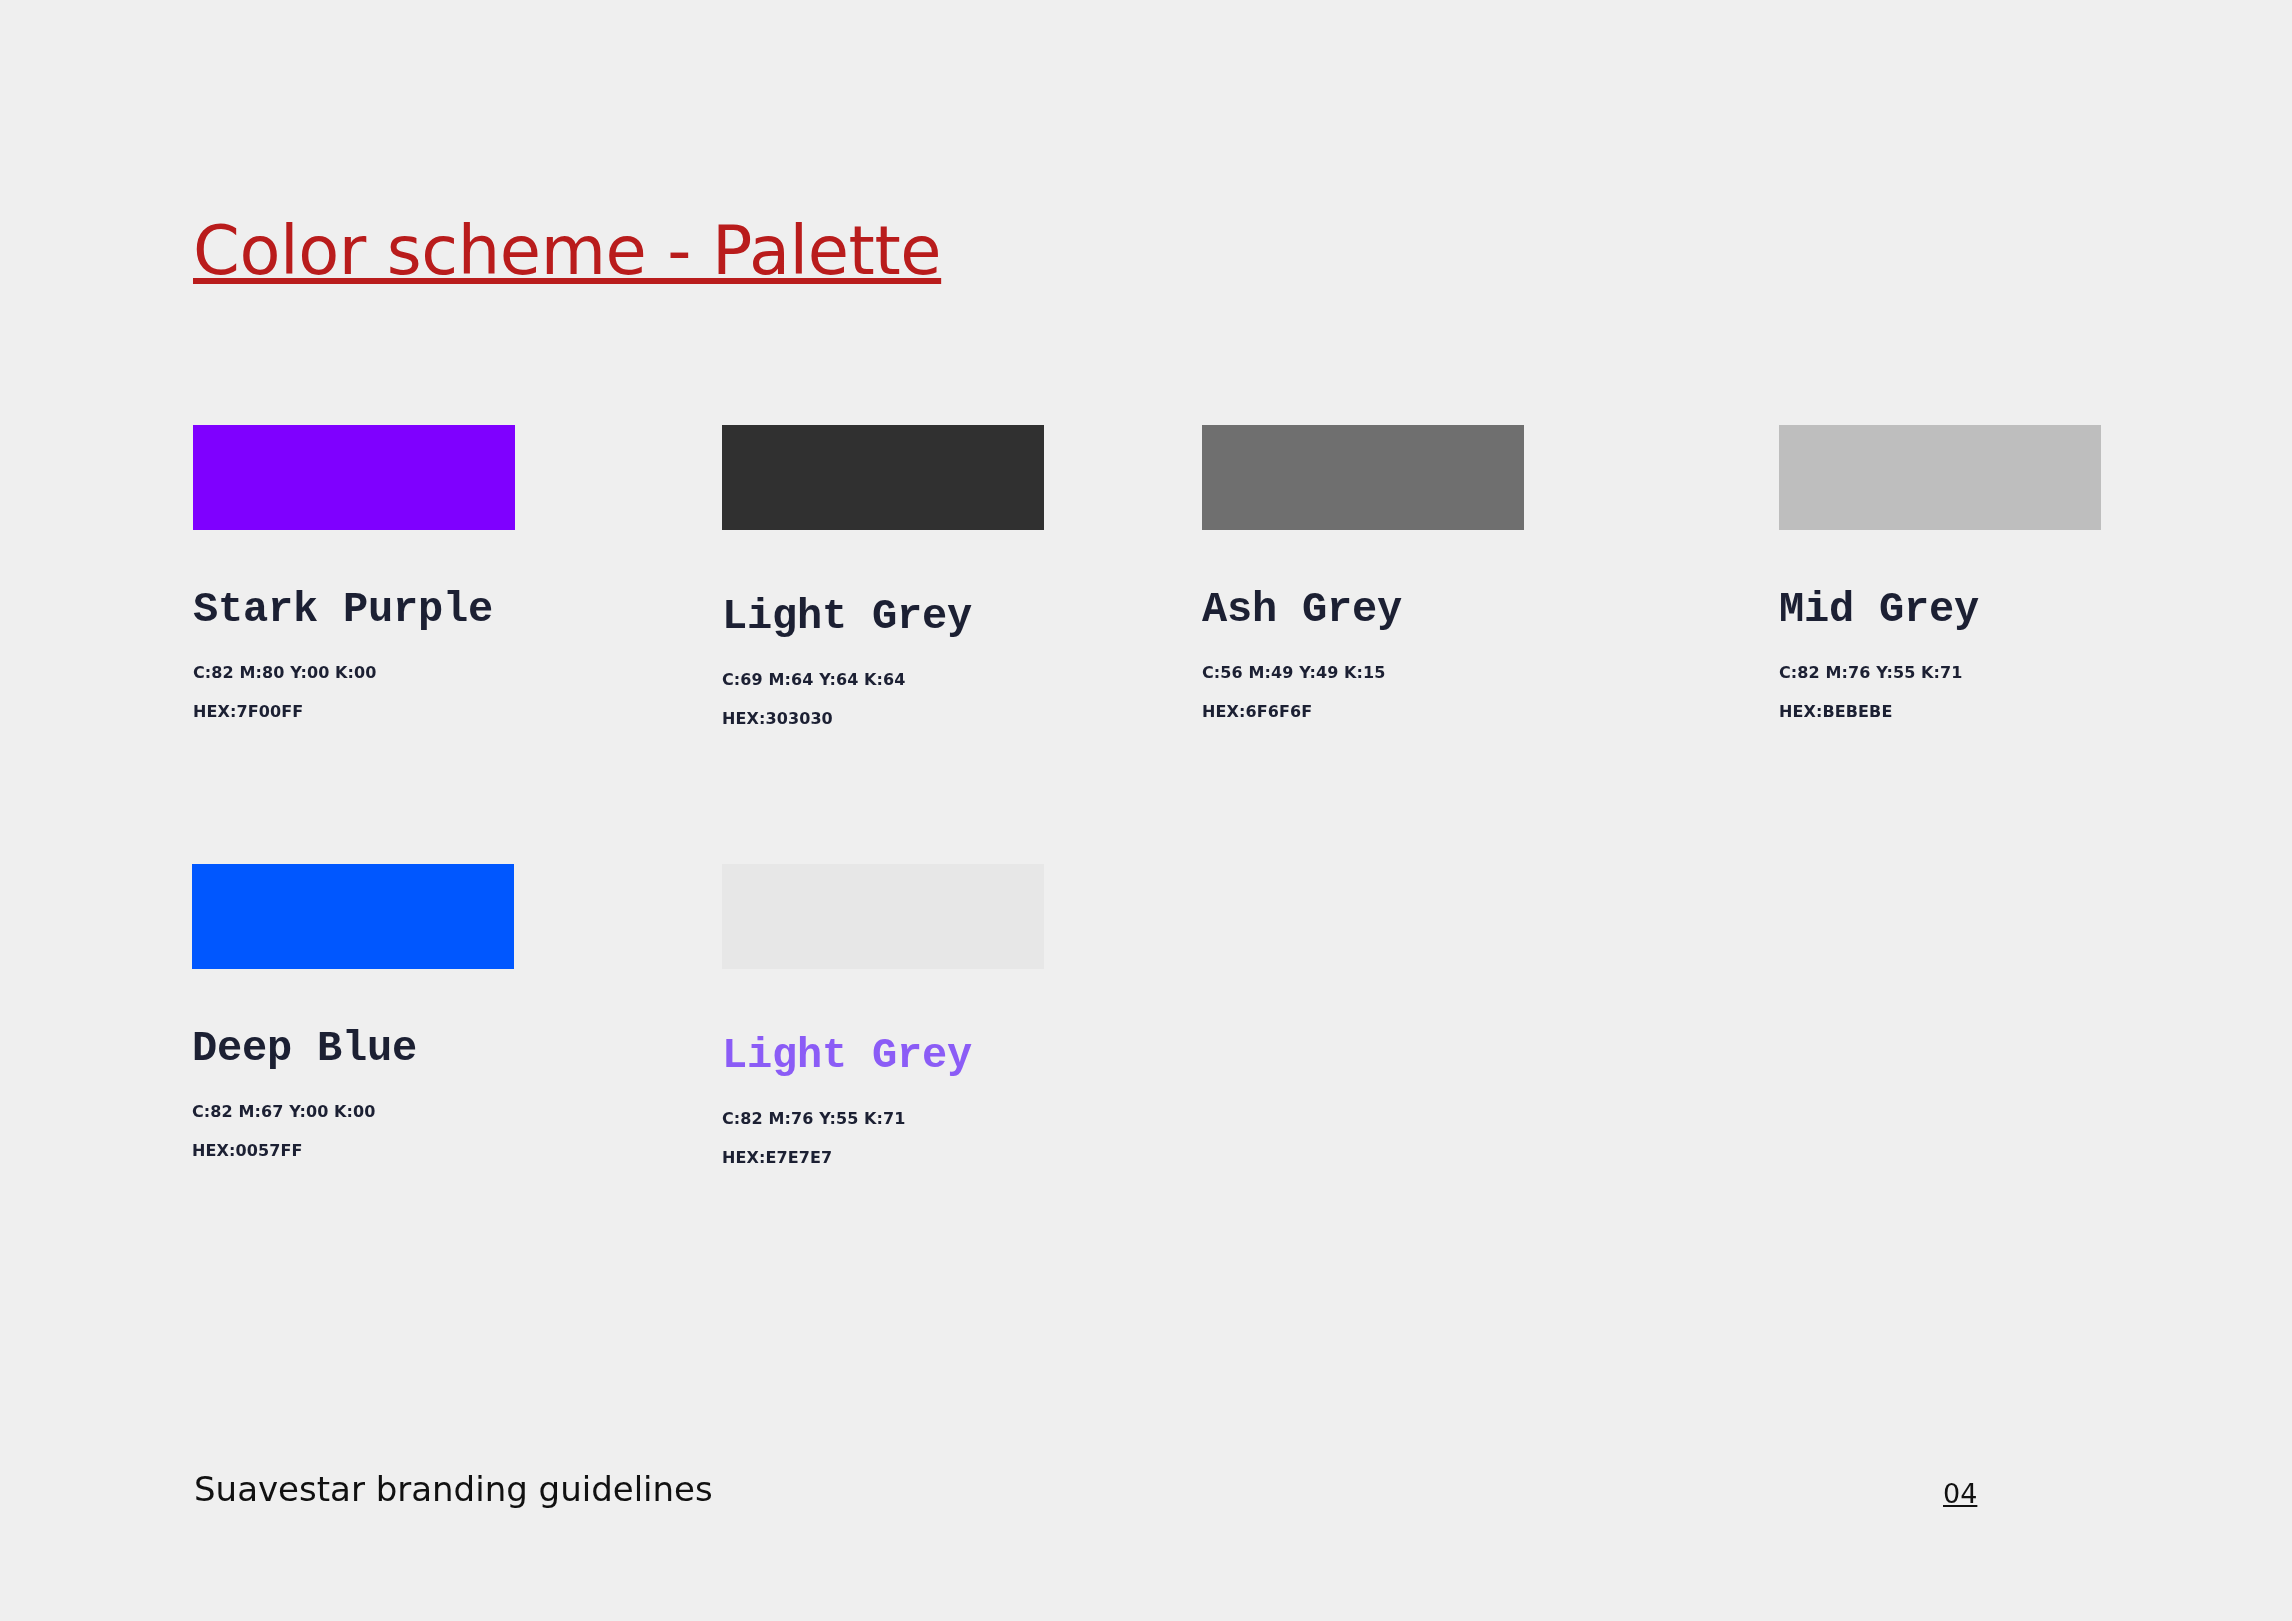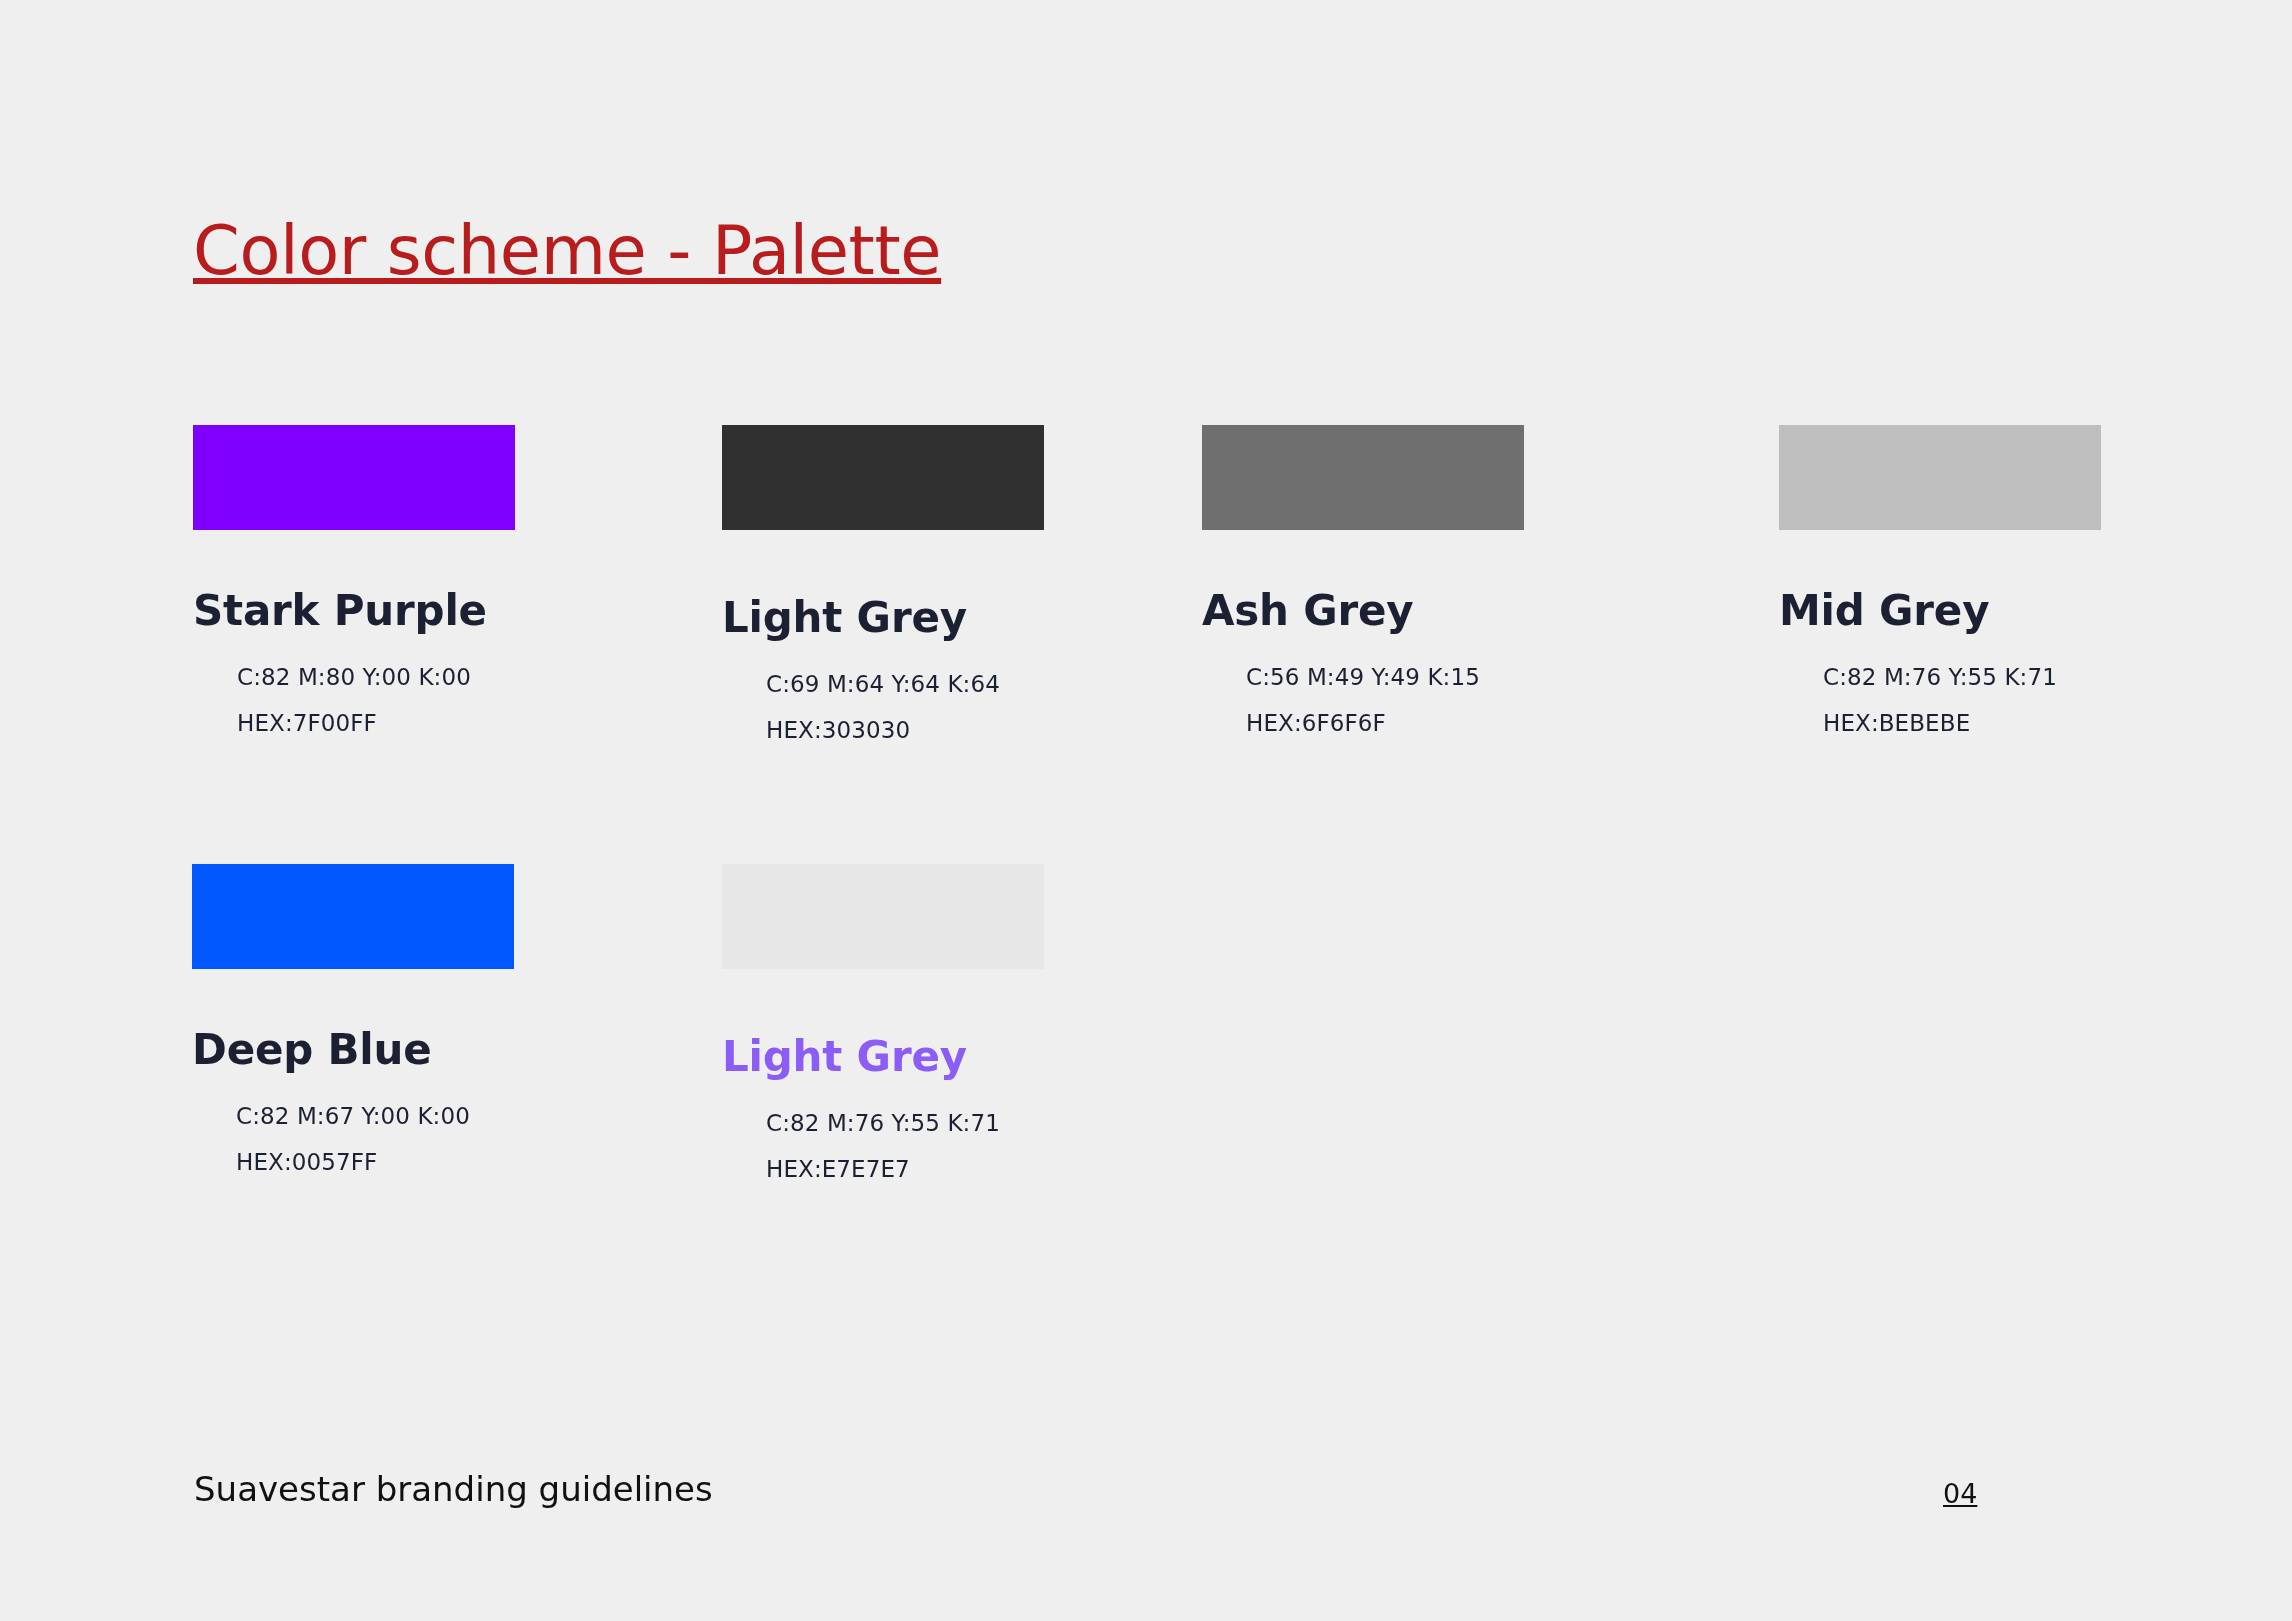--- a/index.html
+++ b/index.html
@@ -55,30 +55,30 @@
     height: 105px;
     display: block;
   }
 
   .swatch-name {
     font-size: 42px;
     font-weight: 700;
     color: #1c2033;
     letter-spacing: -0.2px;
     white-space: nowrap;
+    font-family: Liberation Mono, monospace;
   }
 
   .swatch-cmyk,
   .swatch-hex {
-    font-size: 23px;
-    font-weight: 400;
+    font-size: 16px;
+    font-weight: 700;
     color: #1c2033;
     letter-spacing: 0.1px;
     white-space: nowrap;
-    margin-left: 44px;
   }
 
   
   .c1 .swatch-name { margin-top: 56px; }
   .c1 .swatch-cmyk { margin-top: 29px; }
   .c1 .swatch-hex  { margin-top: 19.7px; }
 
   .c2 .swatch-name { margin-top: 63px; }
   .c2 .swatch-cmyk { margin-top: 29px; }
   .c2 .swatch-hex  { margin-top: 19.7px; }

